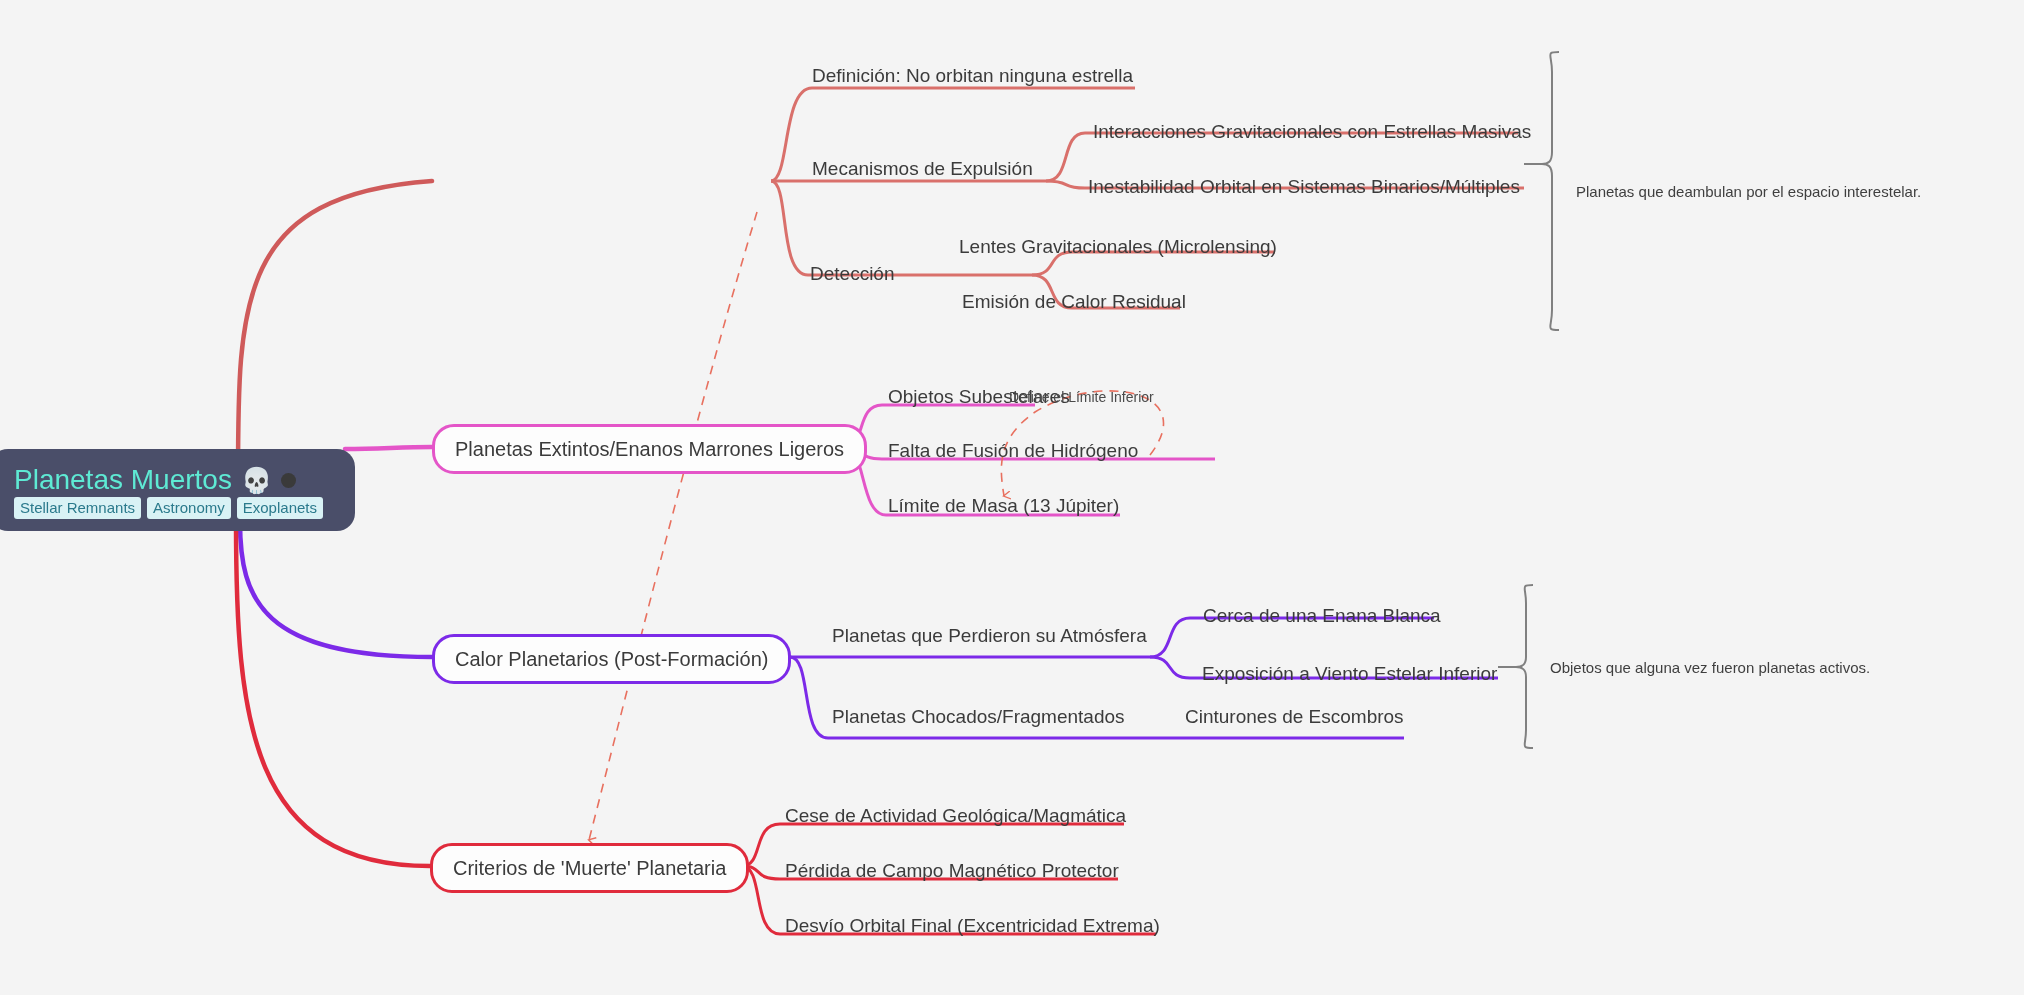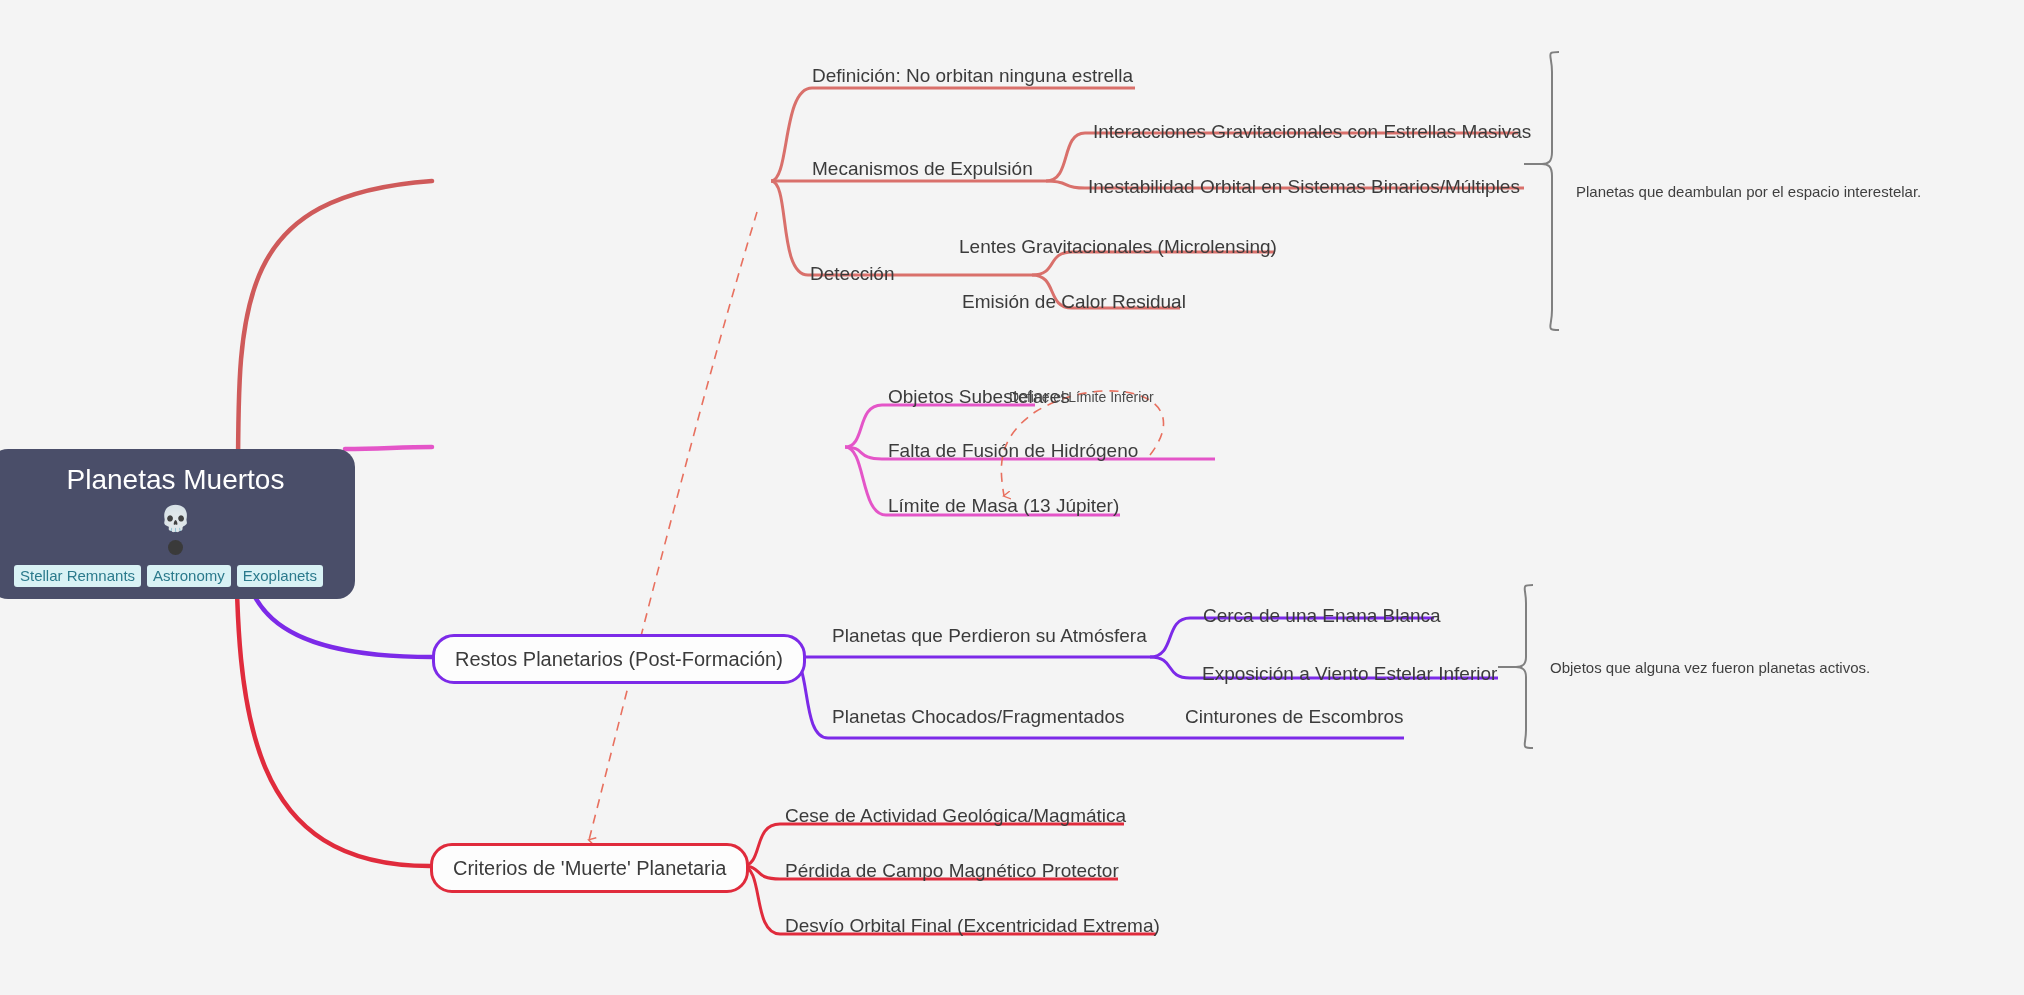--- a/index.html
+++ b/index.html
@@ -38,34 +38,32 @@
     width: 365px;
     box-sizing: border-box;
     background: #4a4e69;
     border-radius: 18px;
     padding: 14px 18px 12px 24px;
     color: #ffffff;
   }
   .root-title {
     font-size: 28px;
     line-height: 34px;
-    color: #ffffff;
+    color: #5eead4;
     white-space: nowrap;
     display: flex;
     align-items: center;
     gap: 9px;
-    flex-direction: column;
   }
   .root-emoji { font-size: 25px; line-height: 25px; }
   .root-dot {
     width: 15px; height: 15px; border-radius: 50%;
     background: #3a3a3a; display: inline-block;
   }
   .root-tags {
-    margin-top: 10px;
     display: flex;
     gap: 6px;
   }
   .tag {
     background: #d9f2f5;
     color: #2b7a8c;
     font-size: 15px;
     line-height: 19px;
     padding: 1px 6px 2px 6px;
     border-radius: 3px;
@@ -183,27 +181,30 @@
 
   <div class="leaf" style="left:812px; top:64px;">Definición: No orbitan ninguna estrella</div>
   <div class="leaf" style="left:812px; top:157px;">Mecanismos de Expulsión</div>
   <div class="leaf" style="left:1093px; top:120px;">Interacciones Gravitacionales con Estrellas Masivas</div>
   <div class="leaf" style="left:1088px; top:175px;">Inestabilidad Orbital en Sistemas Binarios/Múltiples</div>
   <div class="leaf" style="left:810px; top:262px;">Detección</div>
   <div class="leaf" style="left:959px; top:235px;">Lentes Gravitacionales (Microlensing)</div>
   <div class="leaf" style="left:962px; top:290px;">Emisión de Calor Residual</div>
   <div class="bracket-note" style="left:1576px; top:182px;">Planetas que deambulan por el espacio interestelar.</div>
 
+  <div class="node1" style="left:432px; top:424px; border-color:#e455c8;">
+    <span>Planetas Extintos/Enanos Marrones Ligeros</span>
+  </div>
   <div class="leaf" style="left:888px; top:385px;">Objetos Subestelares</div>
   <div class="leaf" style="left:888px; top:439px;">Falta de Fusión de Hidrógeno</div>
   <div class="leaf" style="left:888px; top:494px;">Límite de Masa (13 Júpiter)</div>
   <div class="xlink-label" style="left:1009px; top:388px;">Define el Límite Inferior</div>
 
   <div class="node1" style="left:432px; top:634px; border-color:#7c2ae8;">
-    <span>Restos Planetarios (Post-Formación)</span>
+    <span>Calor Planetarios (Post-Formación)</span>
   </div>
   <div class="leaf" style="left:832px; top:624px;">Planetas que Perdieron su Atmósfera</div>
   <div class="leaf" style="left:1203px; top:604px;">Cerca de una Enana Blanca</div>
   <div class="leaf" style="left:1202px; top:662px;">Exposición a Viento Estelar Inferior</div>
   <div class="leaf" style="left:832px; top:705px;">Planetas Chocados/Fragmentados</div>
   <div class="leaf" style="left:1185px; top:705px;">Cinturones de Escombros</div>
   <div class="bracket-note" style="left:1550px; top:658px;">Objetos que alguna vez fueron planetas activos.</div>
 
   <div class="node1" style="left:430px; top:843px; border-color:#e02b3c;">
     <span>Criterios de 'Muerte' Planetaria</span>

